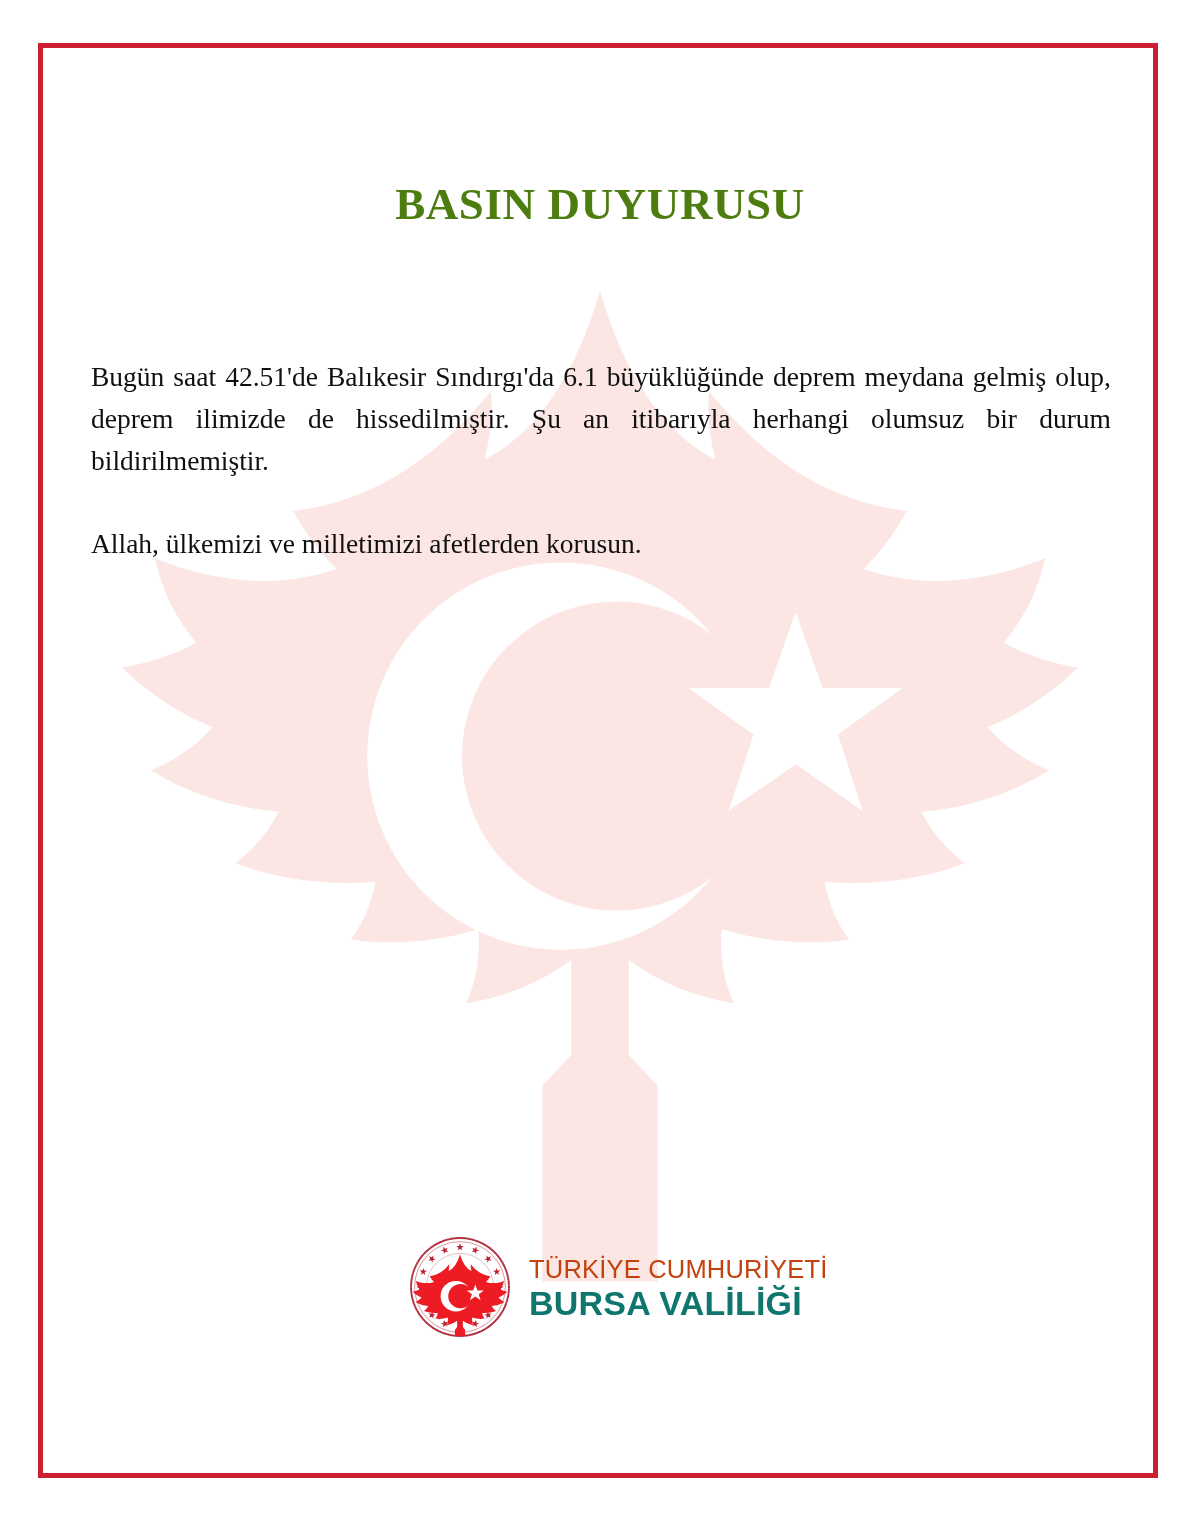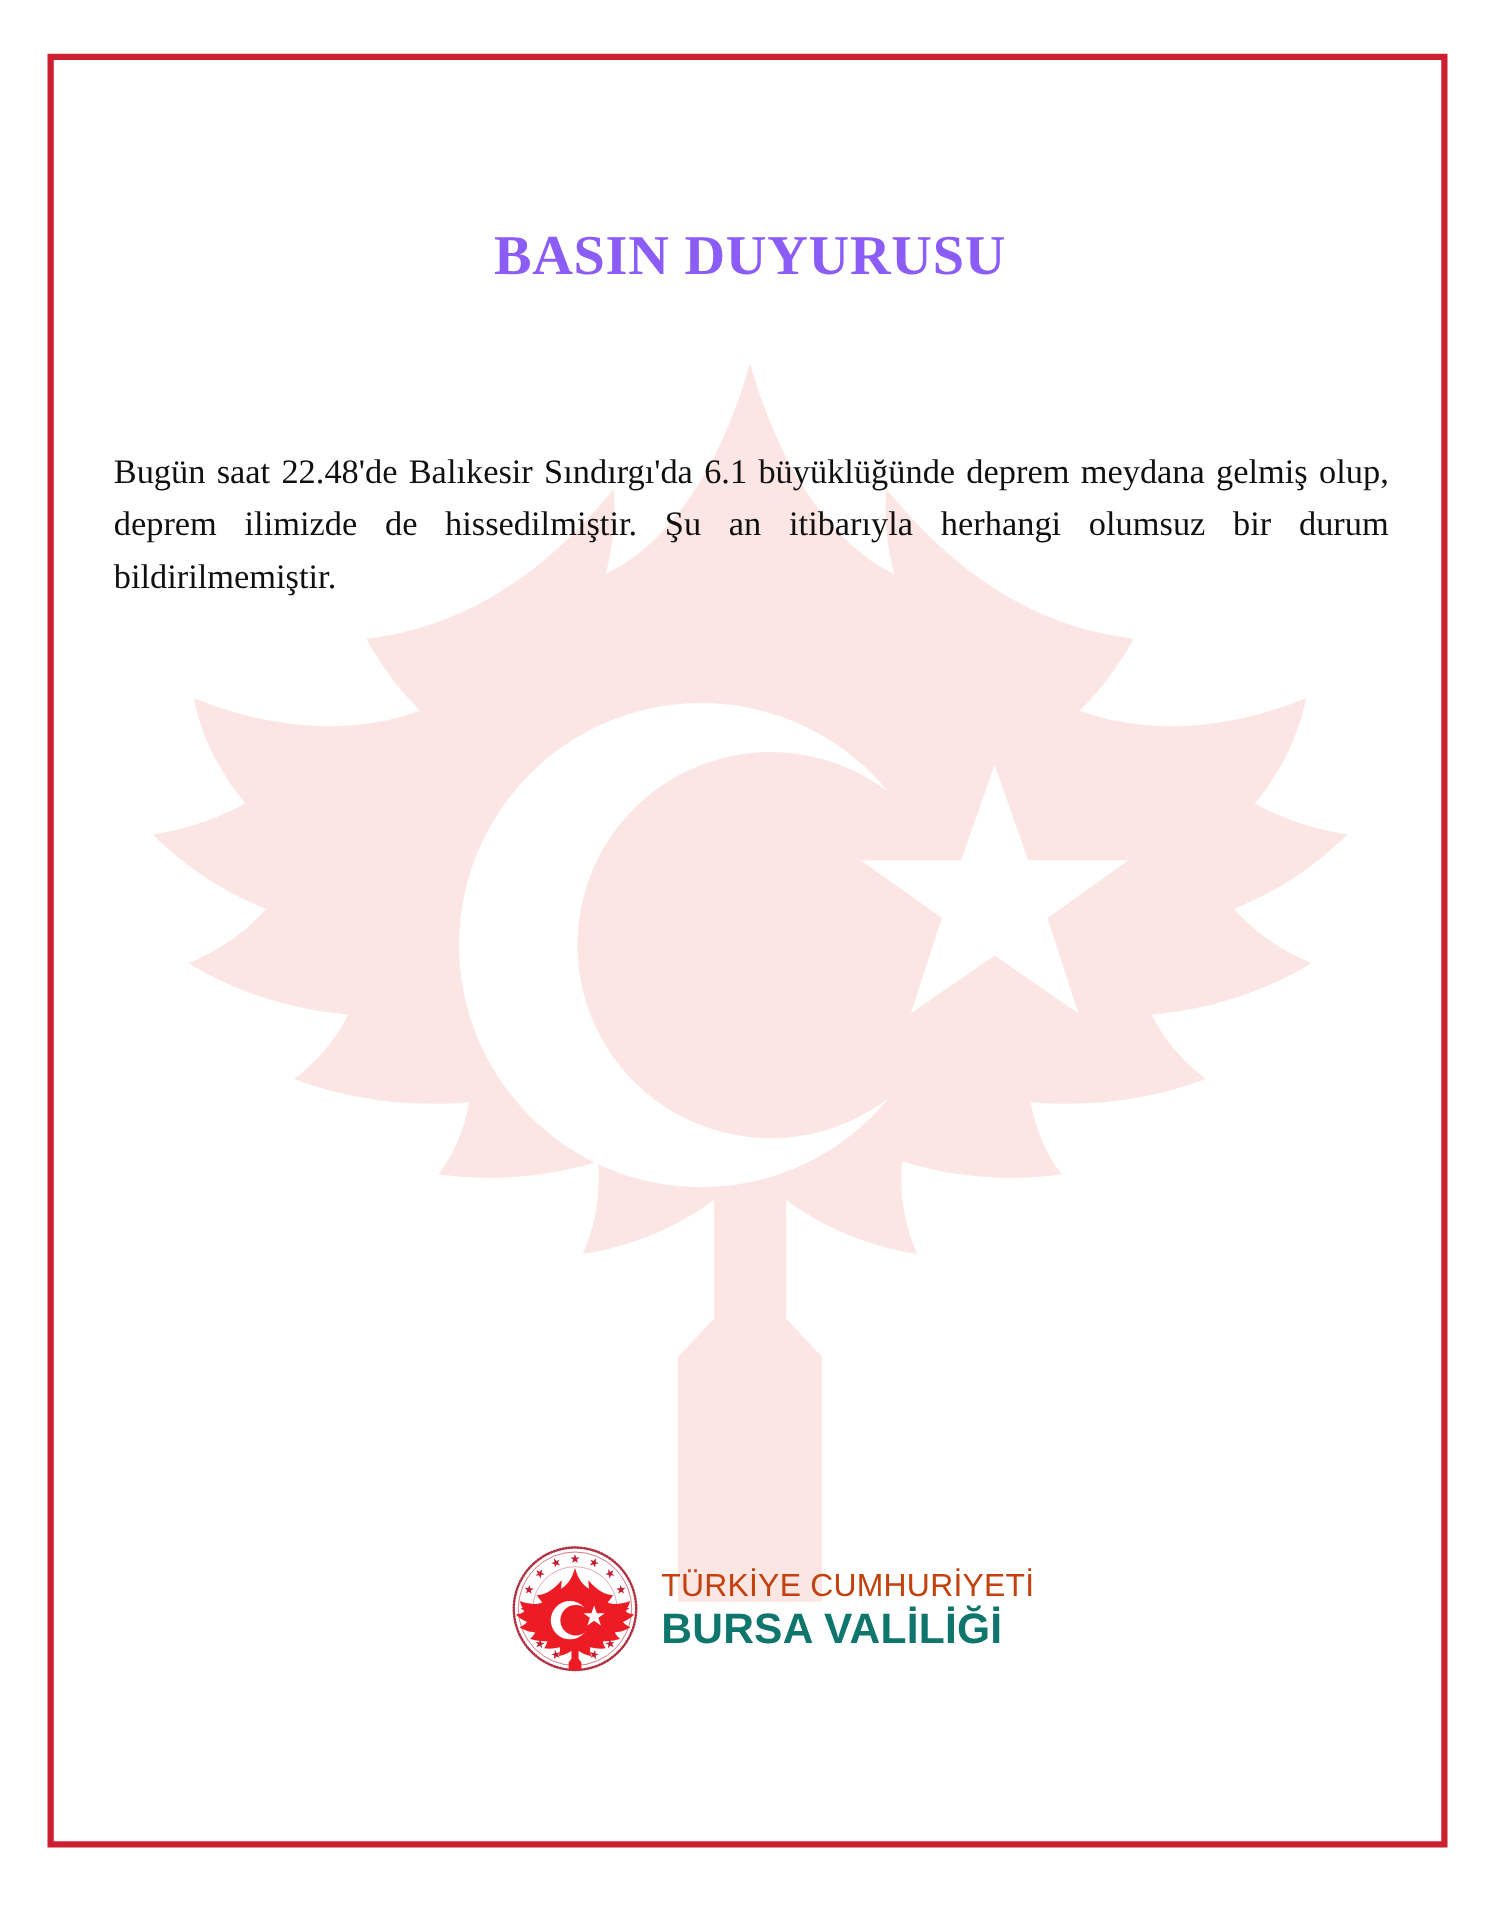--- a/index.html
+++ b/index.html
@@ -60,21 +60,21 @@
 
   #doc-title {
     position: absolute;
     left: 0;
     top: 178px;
     width: 1200px;
     text-align: center;
     font-size: 45px;
     font-weight: bold;
     letter-spacing: 0.6px;
-    color: #8b5cf6;
+    color: #4d7c0f;
     font-family: "Liberation Serif", "DejaVu Serif", serif;
   }
 
   #body-text {
     position: absolute;
     left: 91px;
     top: 356px;
     width: 1020px;
     color: #101010;
     font-size: 27.5px;
@@ -210,21 +210,22 @@
     </svg>
   </div>
 
   <div id="frame"></div>
 
   <div id="content">
 
     <div id="doc-title">BASIN DUYURUSU</div>
 
     <div id="body-text">
-      <p class="justified">Bugün saat 22.48'de Balıkesir Sındırgı'da 6.1 büyüklüğünde deprem meydana gelmiş olup, deprem ilimizde de hissedilmiştir. Şu an itibarıyla herhangi olumsuz bir durum bildirilmemiştir.</p>
+      <p class="justified">Bugün saat 42.51'de Balıkesir Sındırgı'da 6.1 büyüklüğünde deprem meydana gelmiş olup, deprem ilimizde de hissedilmiştir. Şu an itibarıyla herhangi olumsuz bir durum bildirilmemiştir.</p>
+      <p class="gap-2">Allah, ülkemizi ve milletimizi afetlerden korusun.</p>
     </div>
 
     <div id="logo-block">
 
       <div id="logo-emblem">
         <svg viewBox="0 0 200 200" xmlns="http://www.w3.org/2000/svg">
 
           <circle cx="100" cy="100" r="96" fill="none" stroke="#b03040" stroke-width="4" stroke-dasharray="1.6 3.2" stroke-linecap="round"></circle>
           <circle cx="100" cy="100" r="89" fill="none" stroke="#c04050" stroke-width="1.1"></circle>
 

